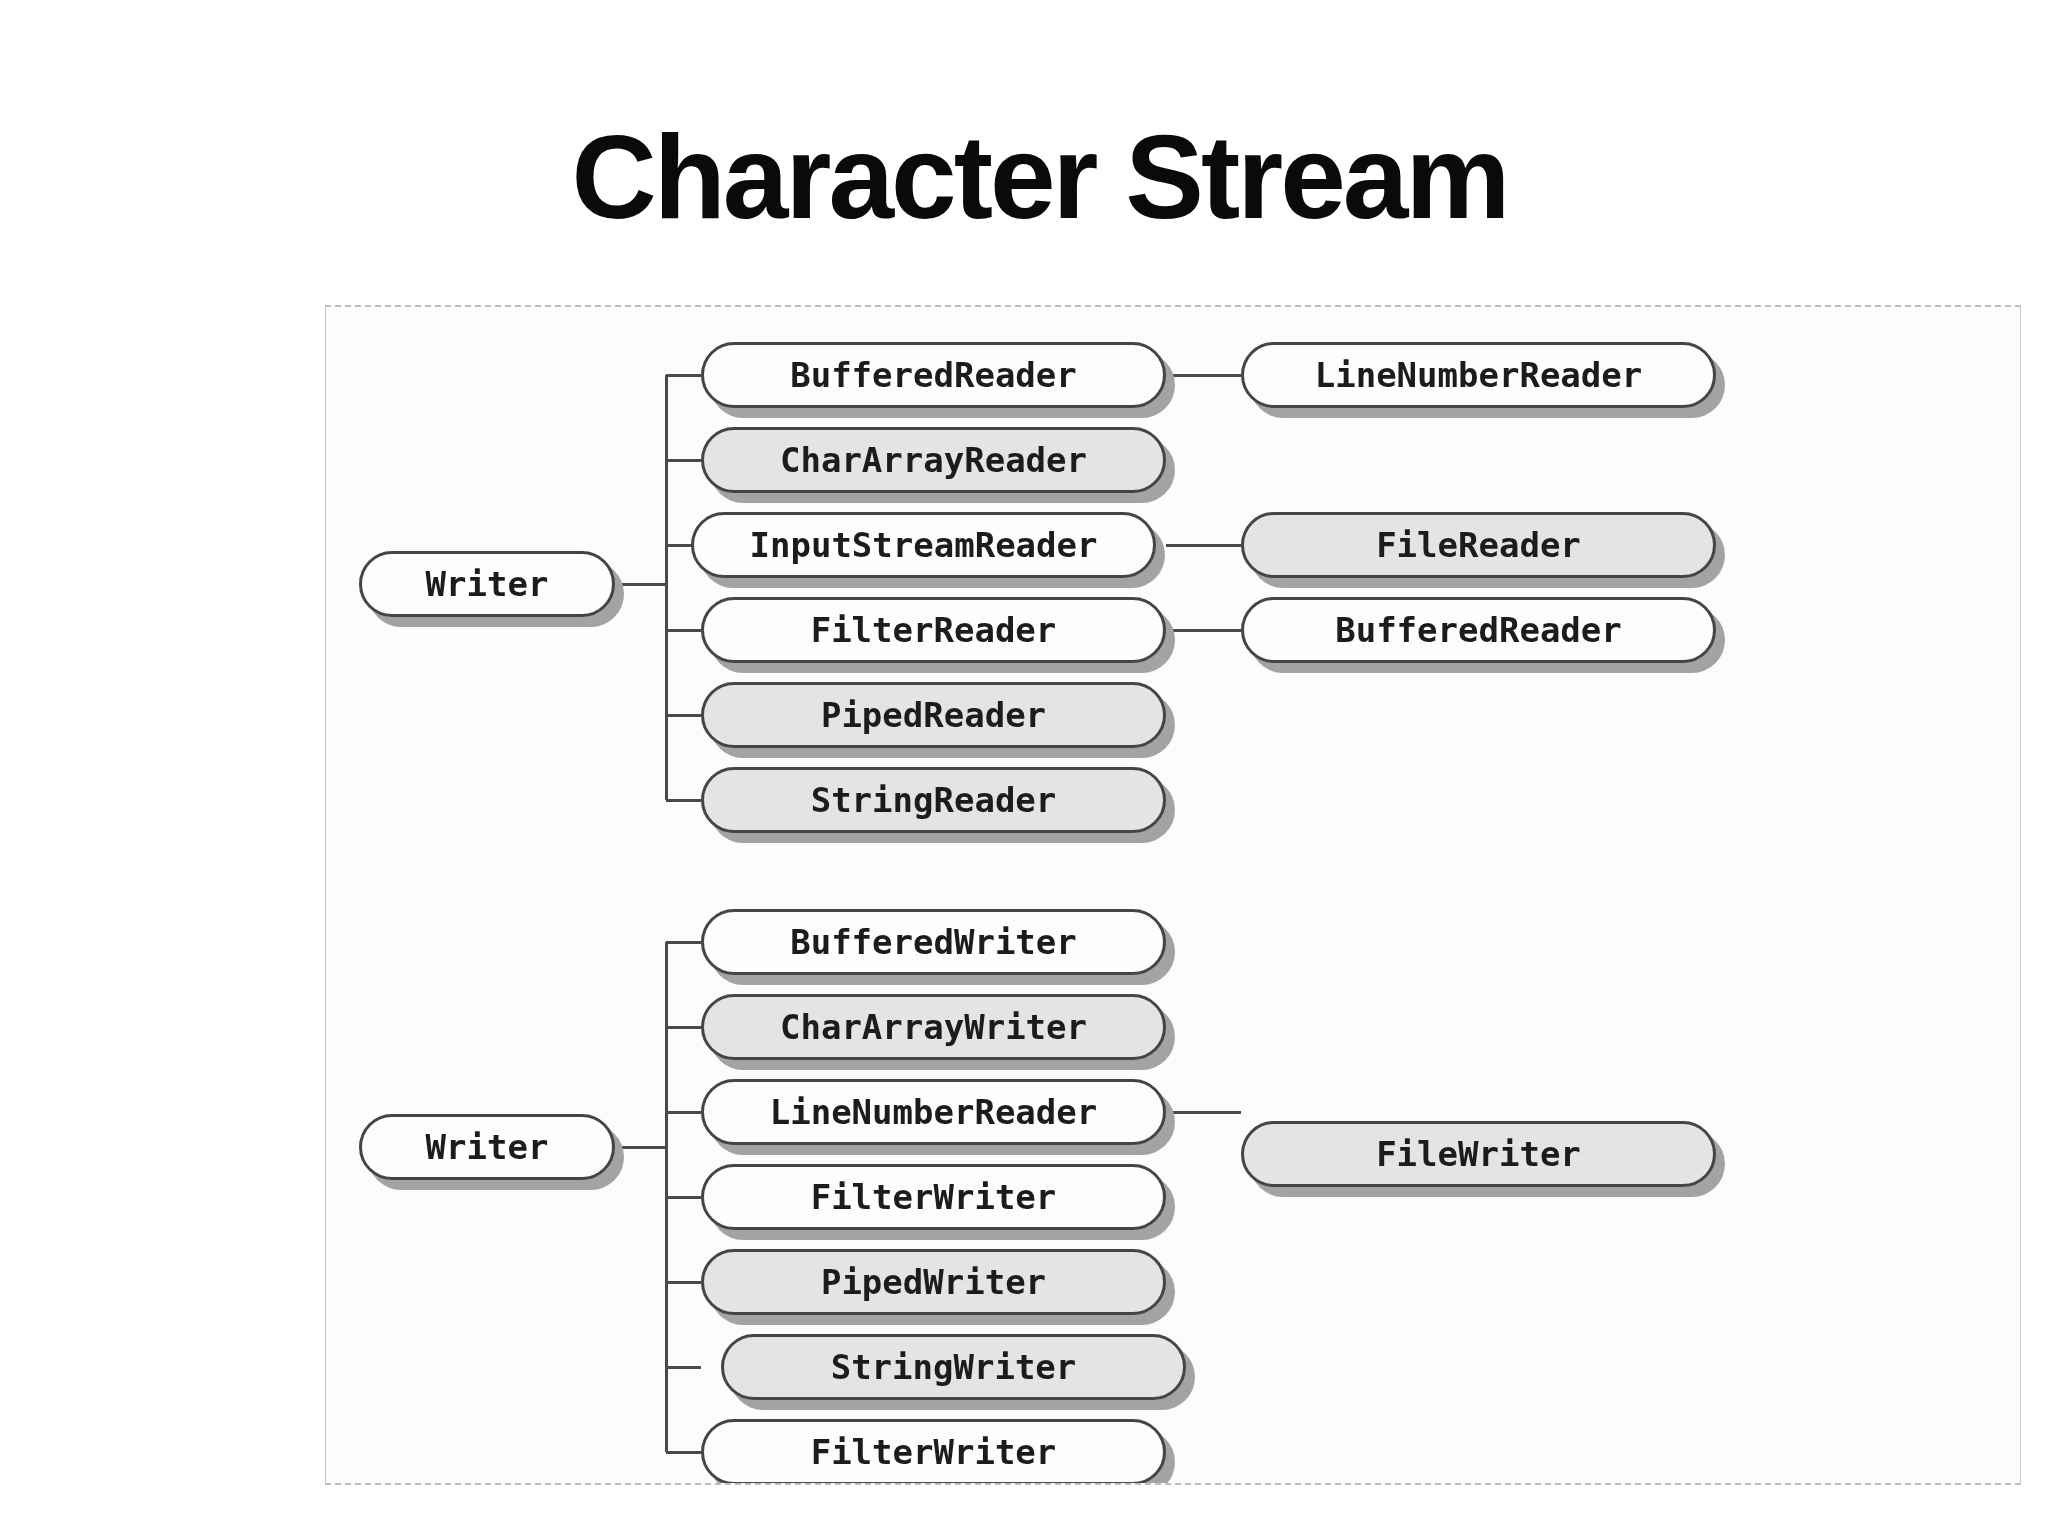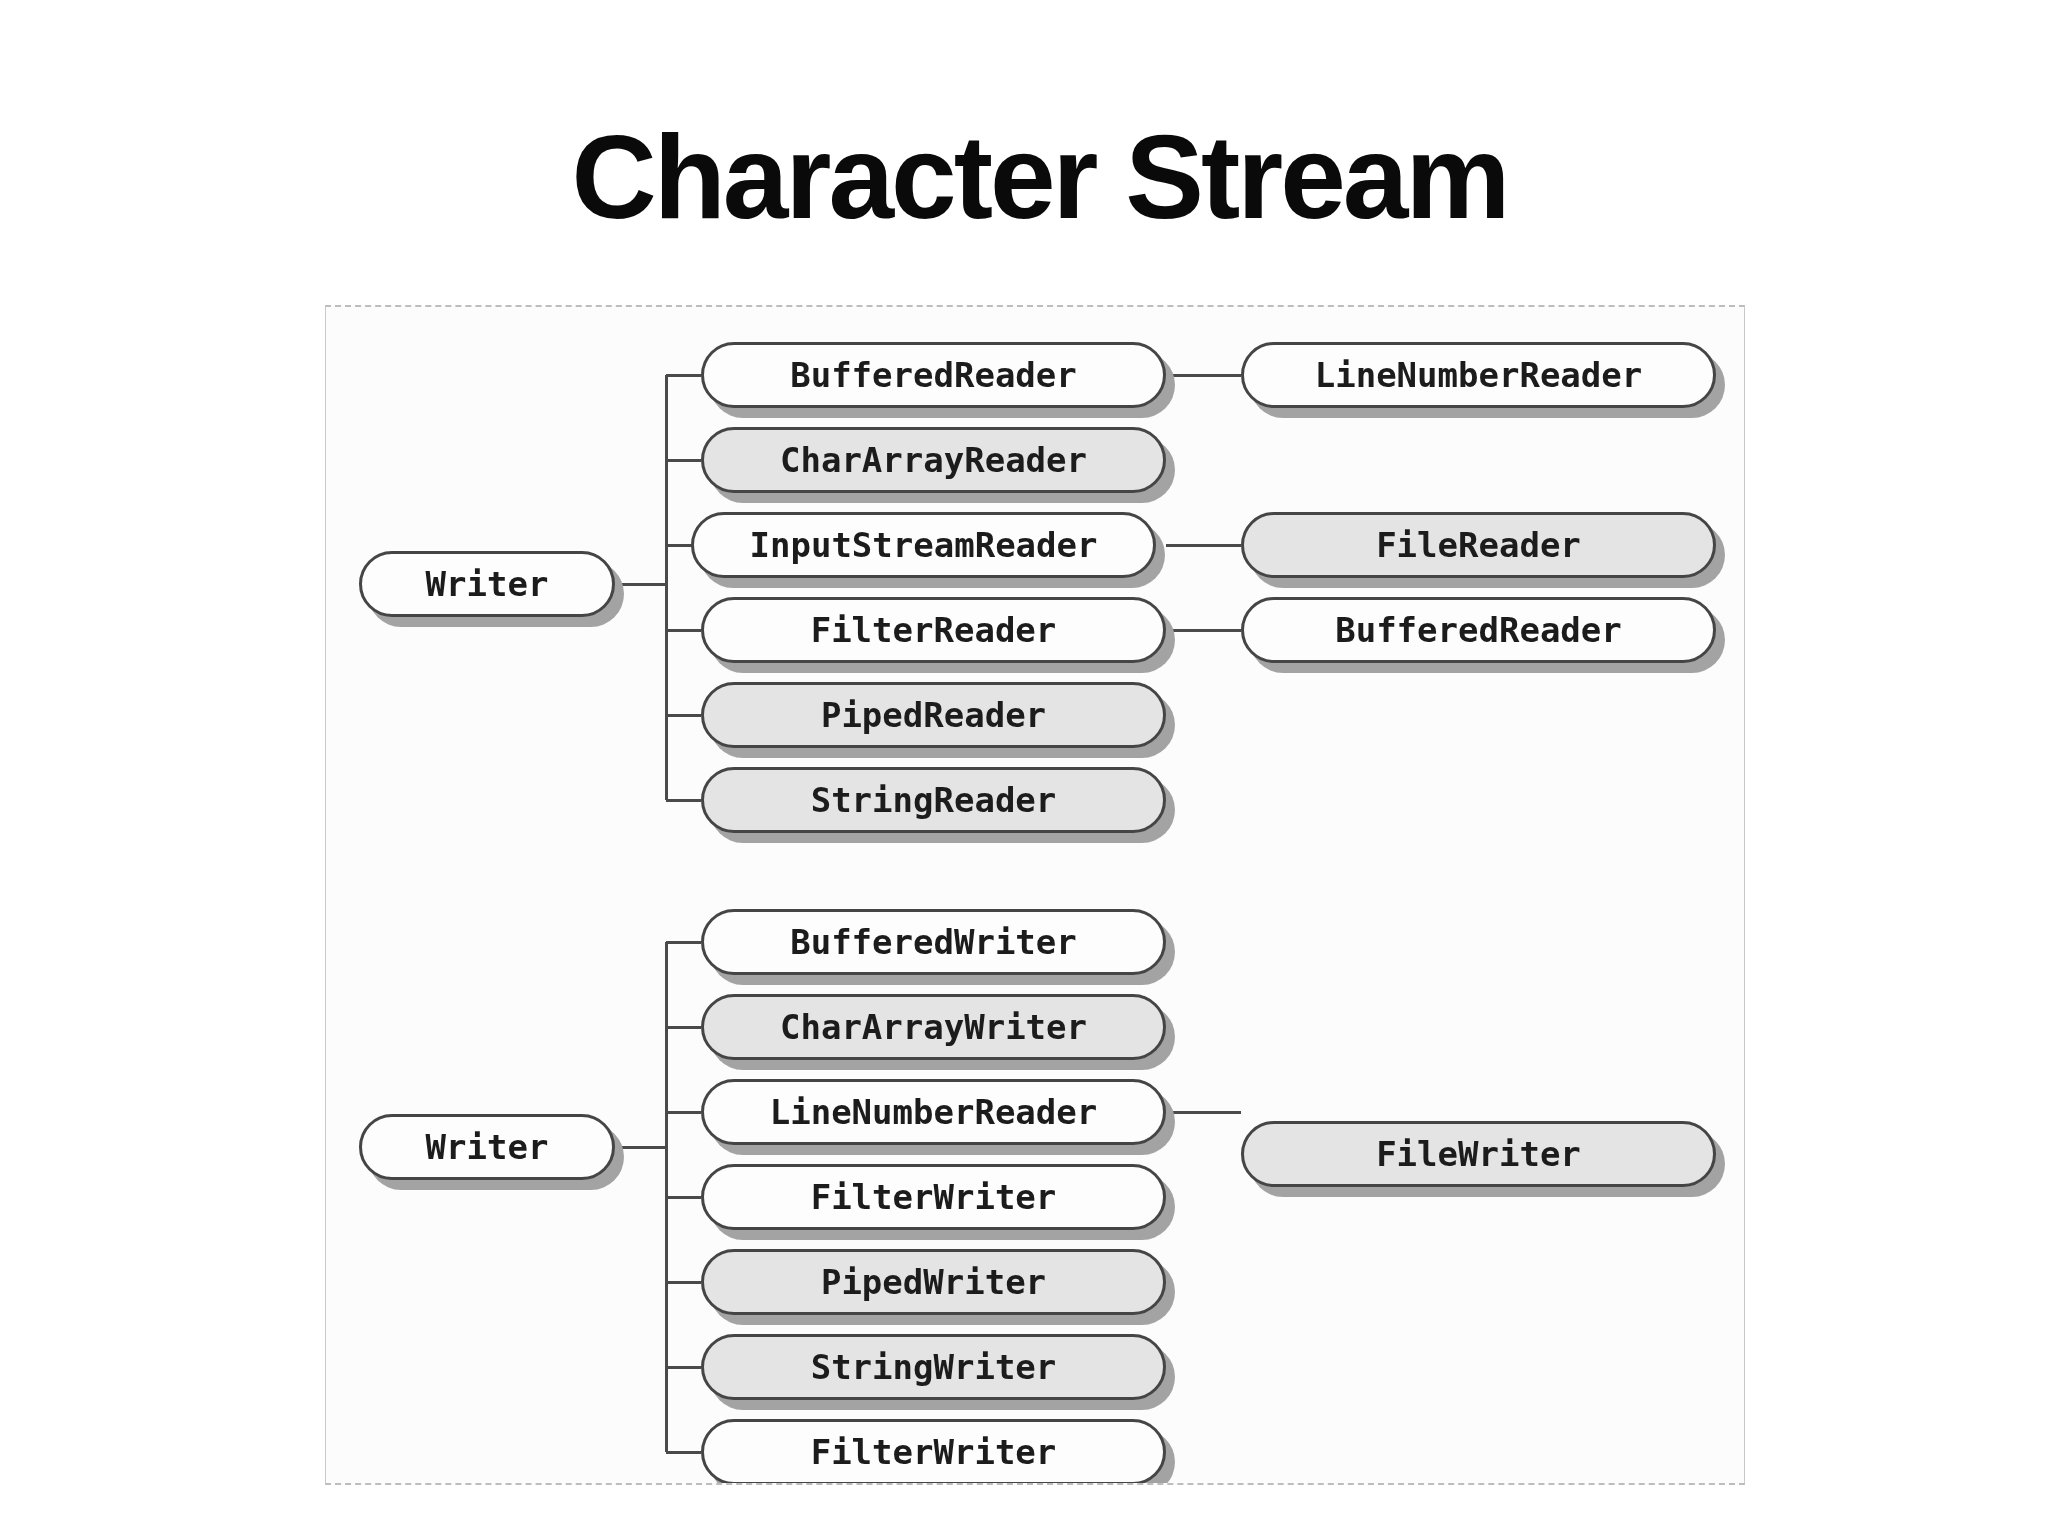--- a/index.html
+++ b/index.html
@@ -16,21 +16,21 @@
   html,body{width:2048px;height:1536px;background:#ffffff;overflow:hidden;}
   .slide{position:relative;width:2048px;height:1536px;background:#ffffff;}
   .title{
     position:absolute;left:0;top:118px;width:100%;
     text-align:center;
     font-family:"Liberation Sans",sans-serif;
     font-weight:bold;font-size:118px;letter-spacing:-3px;
     color:#0a0a0a;line-height:1;padding-left:31px;
   }
   .diagram{
-    position:absolute;left:325px;top:305px;width:1420px;height:1180px;
+    position:absolute;left:325px;top:305px;width:1696px;height:1180px;
     background:var(--panel-bg);
     border-left:1px solid var(--panel-border);
     border-right:1px solid var(--panel-border);
     border-top:2px dashed #bdbdbd;
     border-bottom:2px dashed #bdbdbd;
     overflow:hidden;
   }
   .pill{
     position:absolute;height:66px;z-index:2;
     background:var(--pill-fill);
@@ -78,20 +78,20 @@
       <div class="pill shaded" style="left: 375px; top: 687px; width: 465px;">CharArrayWriter</div>
       <div class="connector" style="left: 340px; top: 803.5px; width: 35px; height: 3px;"></div>
       <div class="pill" style="left: 375px; top: 772px; width: 465px;">LineNumberReader</div>
       <div class="connector" style="left: 840px; top: 803.5px; width: 75px; height: 3px;"></div>
       <div class="pill shaded" style="left: 915px; top: 772px; width: 475px; margin-top: 42px;">FileWriter</div>
       <div class="connector" style="left: 340px; top: 888.5px; width: 35px; height: 3px;"></div>
       <div class="pill" style="left: 375px; top: 857px; width: 465px;">FilterWriter</div>
       <div class="connector" style="left: 340px; top: 973.5px; width: 35px; height: 3px;"></div>
       <div class="pill shaded" style="left: 375px; top: 942px; width: 465px;">PipedWriter</div>
       <div class="connector" style="left: 340px; top: 1058.5px; width: 35px; height: 3px;"></div>
-      <div class="pill shaded" style="left: 375px; top: 1027px; width: 465px;">StringWriter</div>
+      <div class="pill shaded" style="left: 395px; top: 1027px; width: 465px;">StringWriter</div>
       <div class="connector" style="left: 340px; top: 1143.5px; width: 35px; height: 3px;"></div>
       <div class="pill" style="left: 375px; top: 1112px; width: 465px;">FilterWriter</div>
       <div class="connector" style="left: 338.5px; top: 635px; width: 3px; height: 510px;"></div>
       <div class="connector" style="left: 289px; top: 838.5px; width: 52.5px; height: 3px;"></div>
       <div class="pill" style="left: 33px; top: 807px; width: 256px;">Writer</div>
     </div>
 </div>
 
 </body></html>

